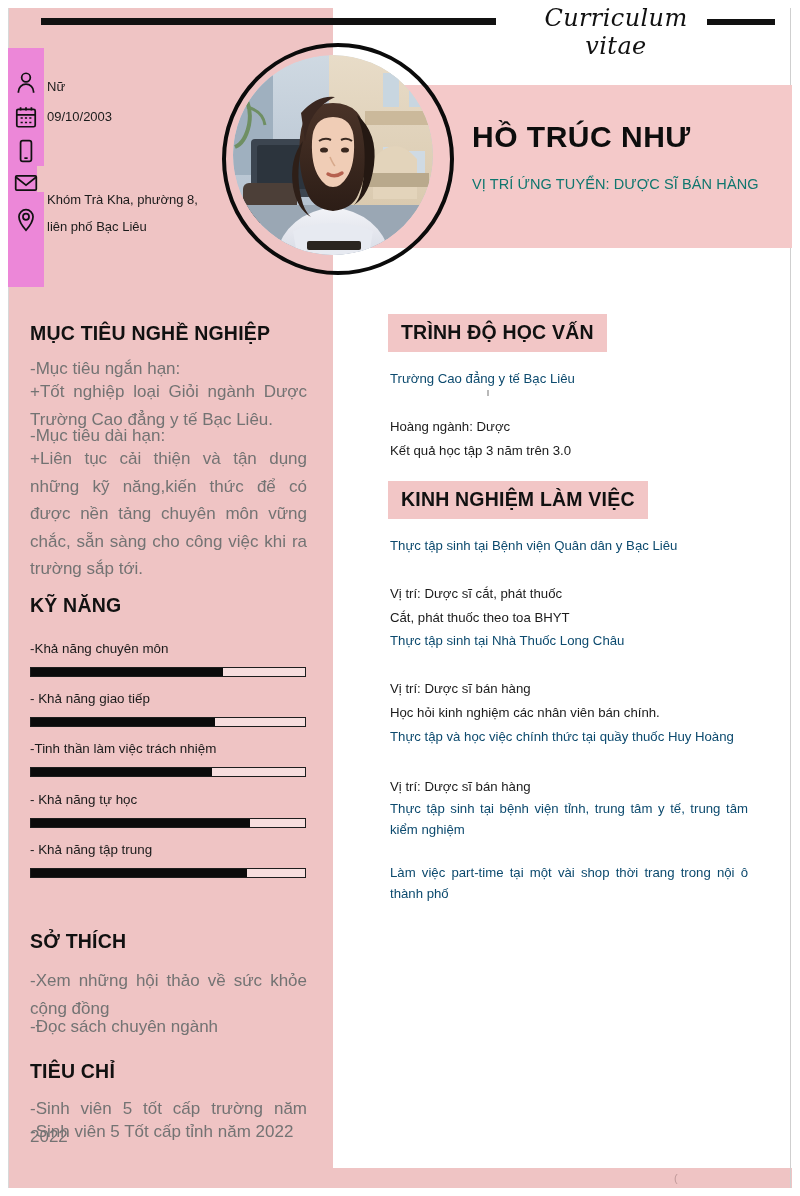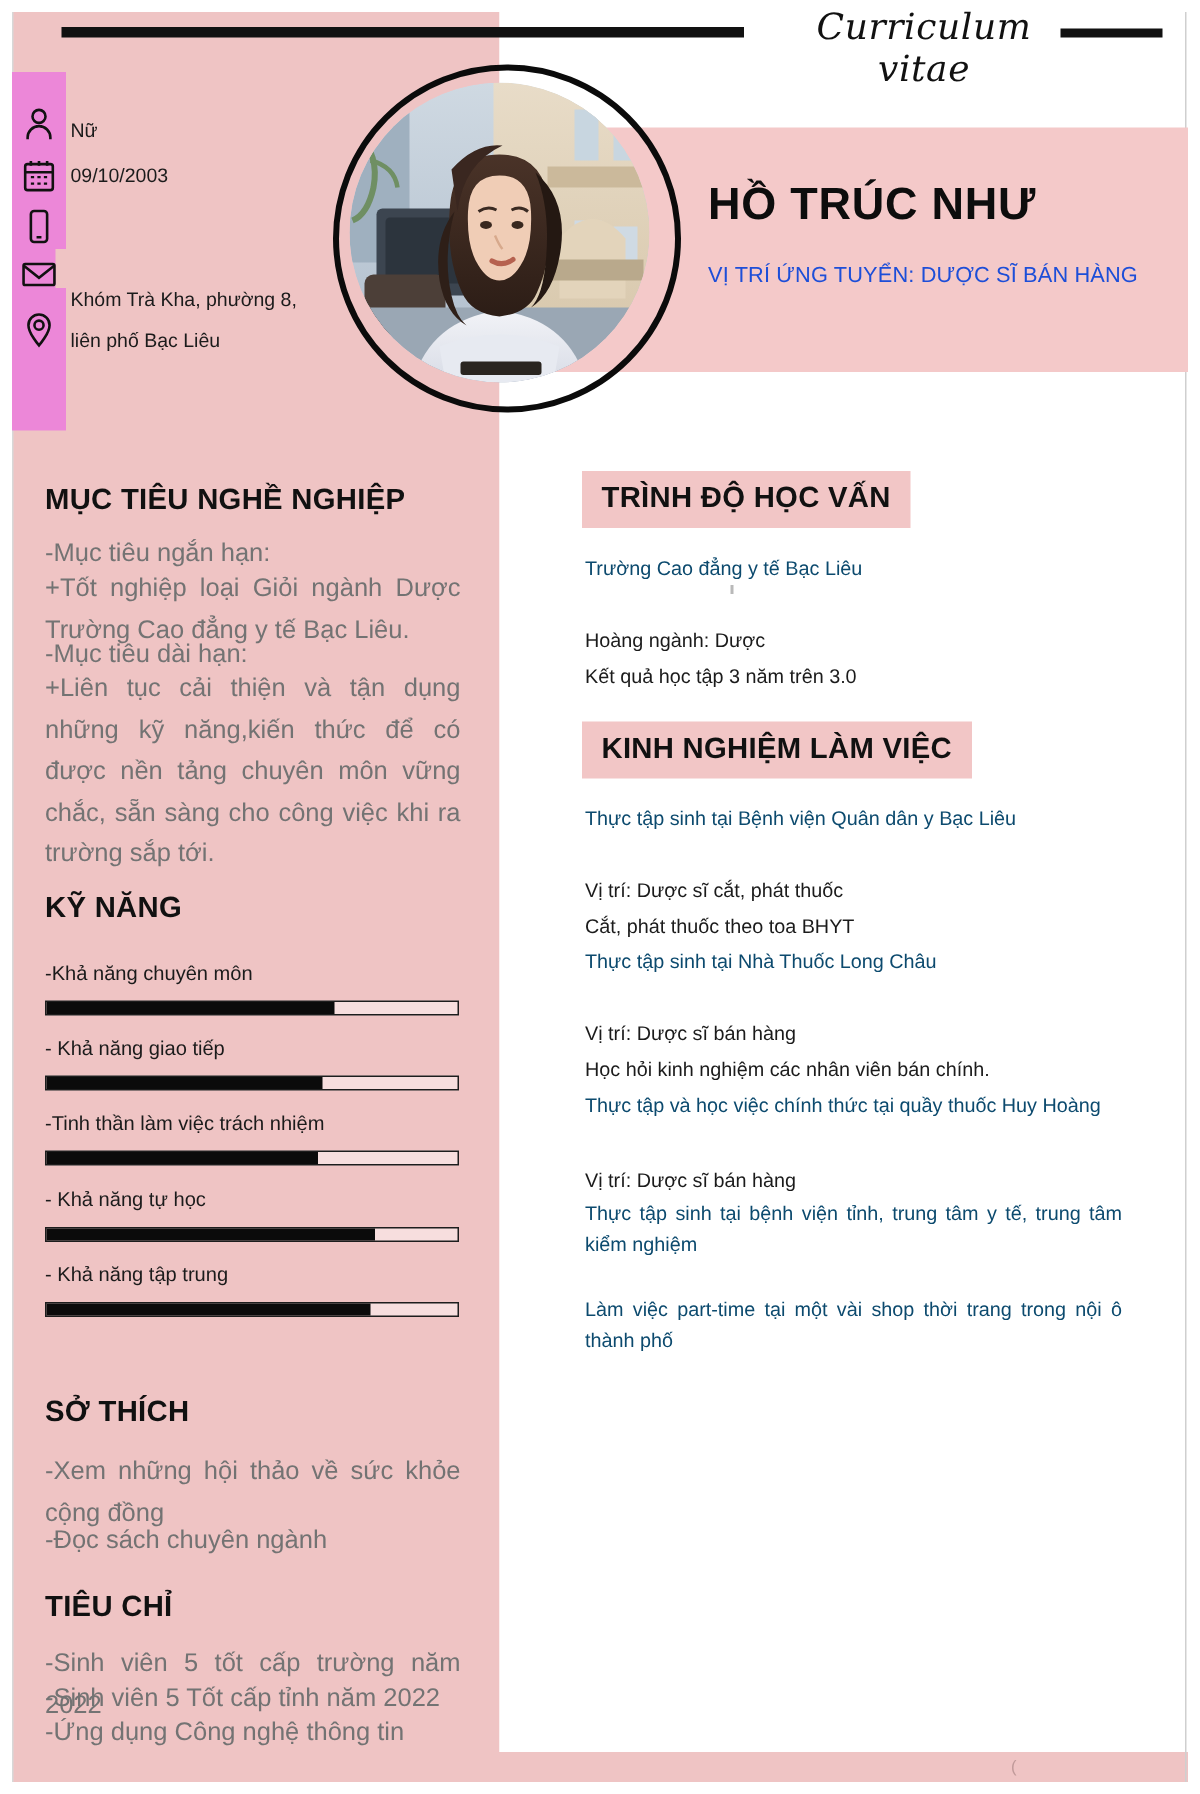--- a/index.html
+++ b/index.html
@@ -16,21 +16,21 @@
   
   .hdr-rule-left{position:absolute;left:41px;top:18px;width:455px;height:7px;background:#111111;}
   .hdr-title{position:absolute;left:521px;top:4px;width:190px;text-align:center;
     font-family:"DejaVu Serif", serif;font-style:italic;font-size:24px;color:#111;letter-spacing:.4px;}
   .hdr-rule-right{position:absolute;left:707px;top:19px;width:68px;height:6px;background:#111111;}
 
   
   .name-band{position:absolute;left:333px;top:85px;width:459px;height:163px;background:#f4c9c9;}
   .name{position:absolute;left:472px;top:120px;width:320px;font-size:30px;font-weight:bold;
         color:#0d0d0d;letter-spacing:.5px;line-height:1.1;}
-  .role{position:absolute;left:472px;top:176px;width:320px;font-size:14.5px;color:#1d4ed8;letter-spacing:.1px;}
+  .role{position:absolute;left:472px;top:176px;width:320px;font-size:14.5px;color:#0f766e;letter-spacing:.1px;}
 
   
   .photo-ring{position:absolute;left:222px;top:43px;width:224px;height:224px;border:4px solid #0b0b0b;
      border-radius:50%;}
   .photo{position:absolute;left:233px;top:55px;width:200px;height:200px;border-radius:50%;overflow:hidden;}
   .photo svg{display:block;}
 
   
   .icon-bar-a{position:absolute;left:8px;top:48px;width:36px;height:118px;background:#ec87d8;}
   .icon-bar-b{position:absolute;left:8px;top:166px;width:29px;height:26px;background:#ec87d8;}
@@ -212,21 +212,20 @@
     <div class="sk-fill" style="width: 79%;"></div>
   </div>
 
   <div class="l-h" style="top:930px;">SỞ THÍCH</div>
   <div class="l-p" style="top:967px;">-Xem những hội thảo về sức khỏe cộng đồng</div>
   <div class="l-p" style="top:1013px;">-Đọc sách chuyên ngành</div>
 
   <div class="l-h" style="top:1060px;">TIÊU CHỈ</div>
   <div class="l-p" style="top:1095px;">-Sinh viên 5 tốt cấp trường năm 2022</div>
   <div class="l-p" style="top:1118px;">-Sinh viên 5 Tốt cấp tỉnh năm 2022</div>
-  <div class="l-p" style="top:1141px;">-Ứng dụng Công nghệ thông tin</div>
 
   <div class="r-chip" style="top:314px;">TRÌNH ĐỘ HỌC VẤN</div>
   <div class="r-b" style="top:368px;">Trường Cao đẳng y tế Bạc Liêu</div>
   <div class="tiny-mark"></div>
   <div class="r-n" style="top:416px;">Hoàng ngành: Dược</div>
   <div class="r-n" style="top:440px;">Kết quả học tập 3 năm trên 3.0</div>
 
   <div class="r-chip" style="top:481px;">KINH NGHIỆM LÀM VIỆC</div>
   <div class="r-b" style="top:535px;">Thực tập sinh tại Bệnh viện Quân dân y Bạc Liêu</div>
   <div class="r-n" style="top:583px;">Vị trí: Dược sĩ cắt, phát thuốc</div>

